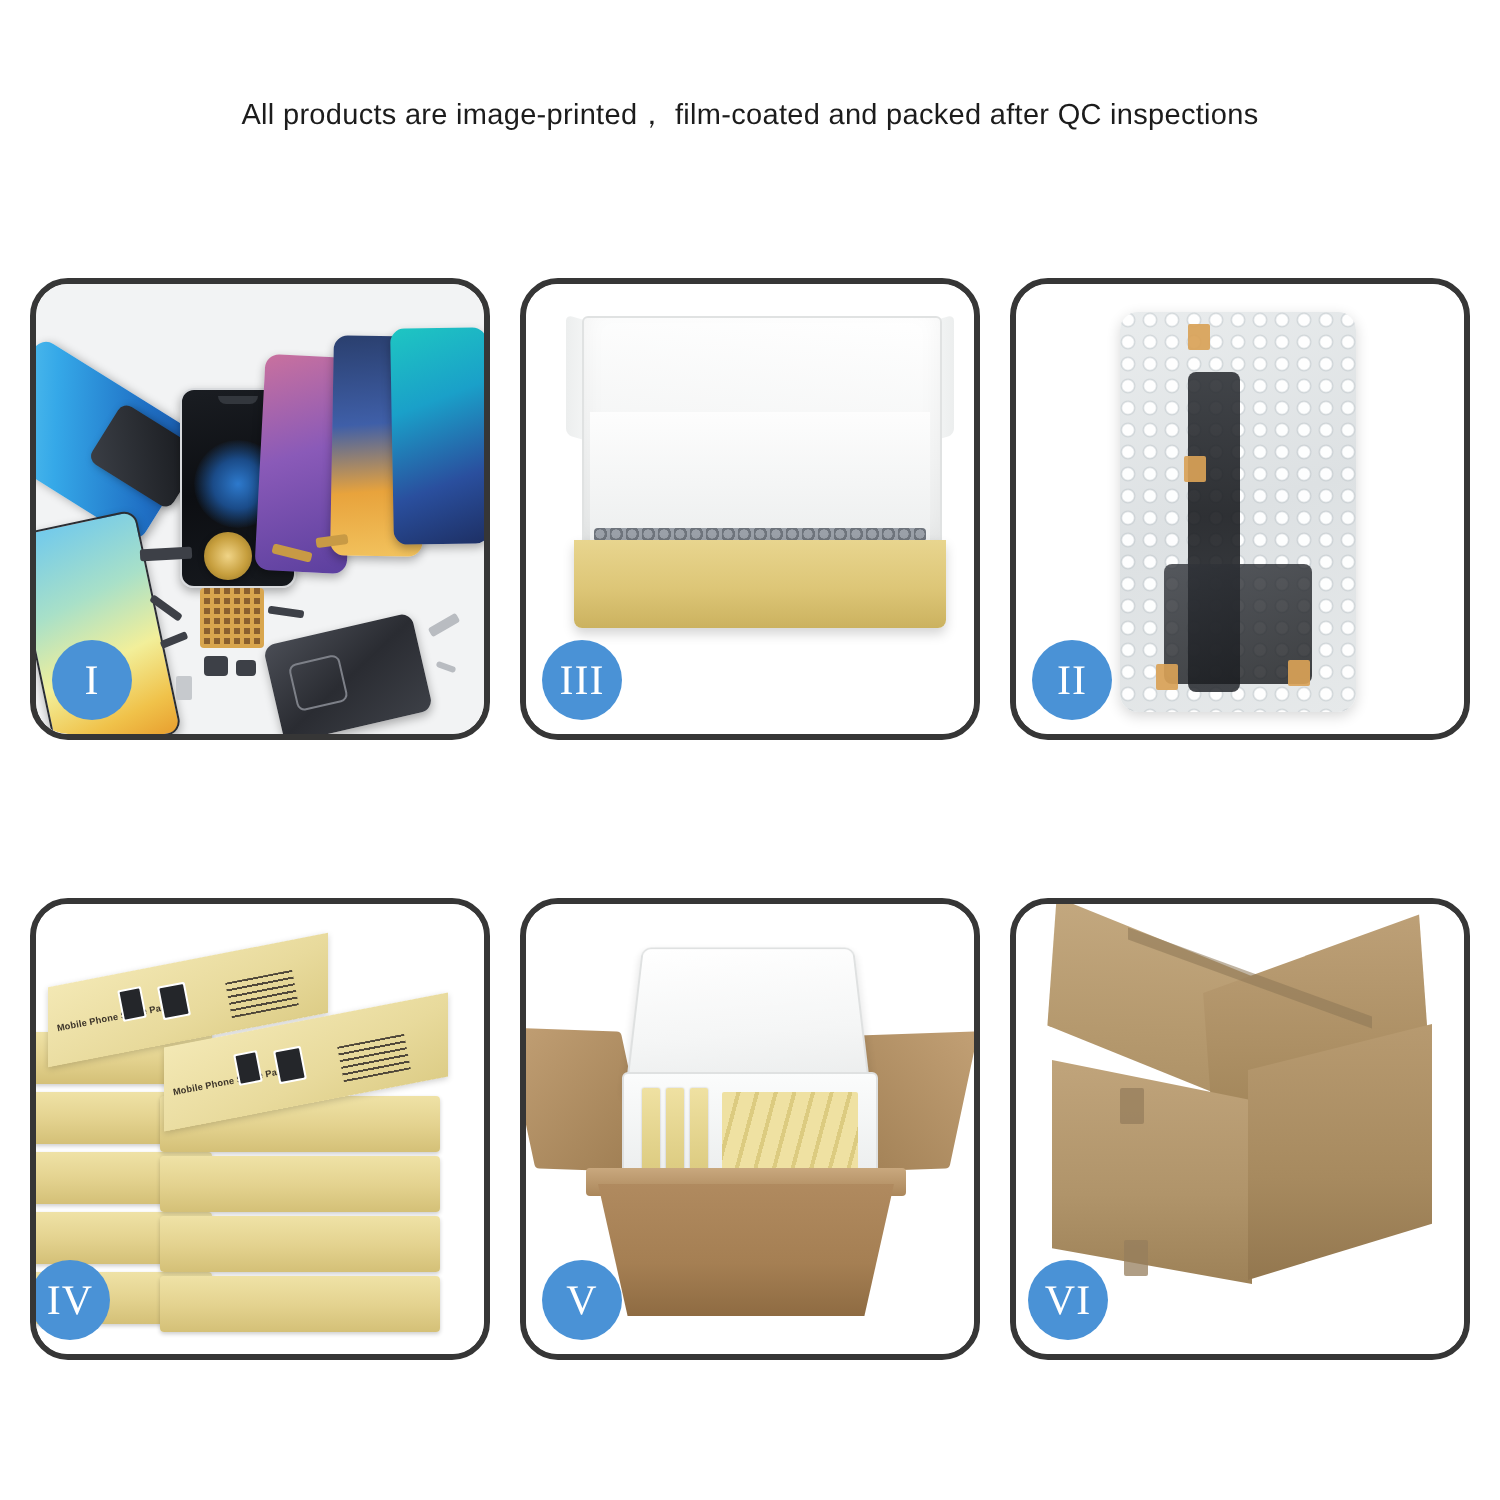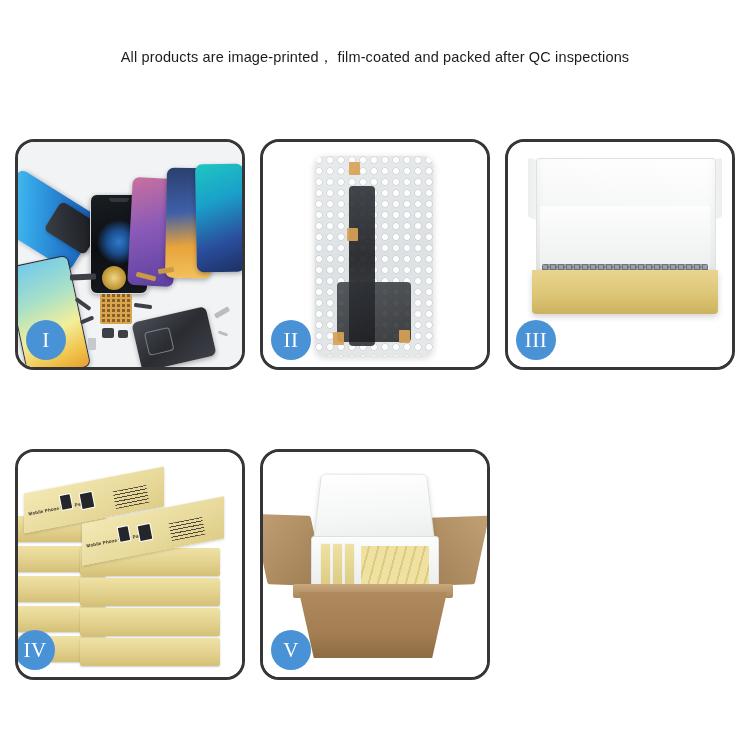--- a/index.html
+++ b/index.html
@@ -387,48 +387,48 @@
       <div class="chip" style="left:70px;top:196px;width:8px;height:12px;background:#c6c9cd;border-radius:1px;"></div>
       <div class="chip" style="left:116px;top:162px;width:18px;height:4px;transform:rotate(8deg);"></div>
       <div class="chip" style="left:196px;top:168px;width:16px;height:5px;background:#b9bcc1;transform:rotate(-30deg);"></div>
       <div class="chip" style="left:200px;top:190px;width:10px;height:3px;background:#b9bcc1;transform:rotate(20deg);"></div>
     </div>
     <div class="badge">I</div>
   </div>
 
   <div class="panel">
     <div class="panel-inner">
+      <div class="p3-bg"></div>
+      <div class="lid-flap-l"></div>
+      <div class="lid-flap-r"></div>
+      <div class="lid-white"></div>
+      <div class="foam-fill"></div>
+      <div class="tray-inner"></div>
+      <div class="box-tray"></div>
+    </div>
+    <div class="badge">III</div>
+  </div>
+
+  <div class="panel">
+    <div class="panel-inner">
       <div class="p2-bg"></div>
       <div class="bubble-pouch">
         <div class="pouch-part"></div>
         <div class="pouch-part2"></div>
       </div>
       <div class="tape" style="left:86px;top:20px;"></div>
       <div class="tape" style="left:84px;top:86px;"></div>
       <div class="tape" style="left:70px;top:190px;"></div>
       <div class="tape" style="left:136px;top:188px;"></div>
     </div>
     <div class="badge">II</div>
   </div>
 
   <div class="panel">
     <div class="panel-inner">
-      <div class="p3-bg"></div>
-      <div class="lid-flap-l"></div>
-      <div class="lid-flap-r"></div>
-      <div class="lid-white"></div>
-      <div class="foam-fill"></div>
-      <div class="tray-inner"></div>
-      <div class="box-tray"></div>
-    </div>
-    <div class="badge">III</div>
-  </div>
-
-  <div class="panel">
-    <div class="panel-inner">
       <div class="p4-bg"></div>
 
       <div class="stack-box" style="left:-4px;top:64px;width:92px;height:26px;"></div>
       <div class="stack-box" style="left:-4px;top:94px;width:92px;height:26px;"></div>
       <div class="stack-box" style="left:-4px;top:124px;width:92px;height:26px;"></div>
       <div class="stack-box" style="left:-4px;top:154px;width:92px;height:26px;"></div>
       <div class="stack-box" style="left:-4px;top:184px;width:92px;height:26px;"></div>
 
       <div class="stack-box" style="left:62px;top:96px;width:140px;height:28px;"></div>
       <div class="stack-box" style="left:62px;top:126px;width:140px;height:28px;"></div>
@@ -470,14 +470,27 @@
       <div class="yellow-slab" style="left:70px;"></div>
       <div class="yellow-slab" style="left:82px;"></div>
       <div class="yellow-flat"></div>
 
       <div class="carton-lip"></div>
       <div class="carton-front"></div>
     </div>
     <div class="badge">V</div>
   </div>
 
+  <div class="panel">
+    <div class="panel-inner">
+      <div class="p6-bg"></div>
+      <div class="c6-top"></div>
+      <div class="c6-top2"></div>
+      <div class="c6-seam"></div>
+      <div class="c6-left"></div>
+      <div class="c6-right"></div>
+      <div class="c6-tape" style="left:52px;top:92px;width:12px;height:18px;"></div>
+      <div class="c6-tape" style="left:54px;top:168px;width:12px;height:18px;"></div>
+    </div>
+    <div class="badge">VI</div>
+  </div>
 
 </div>
 
 </body></html>

